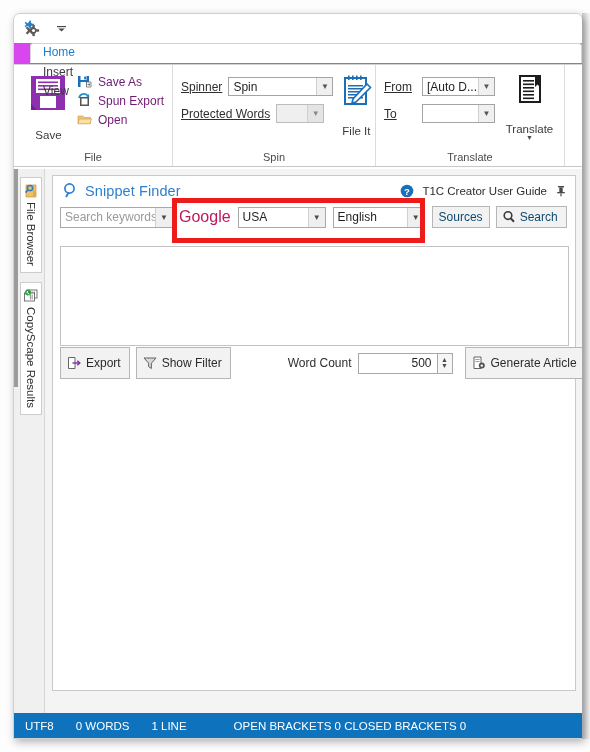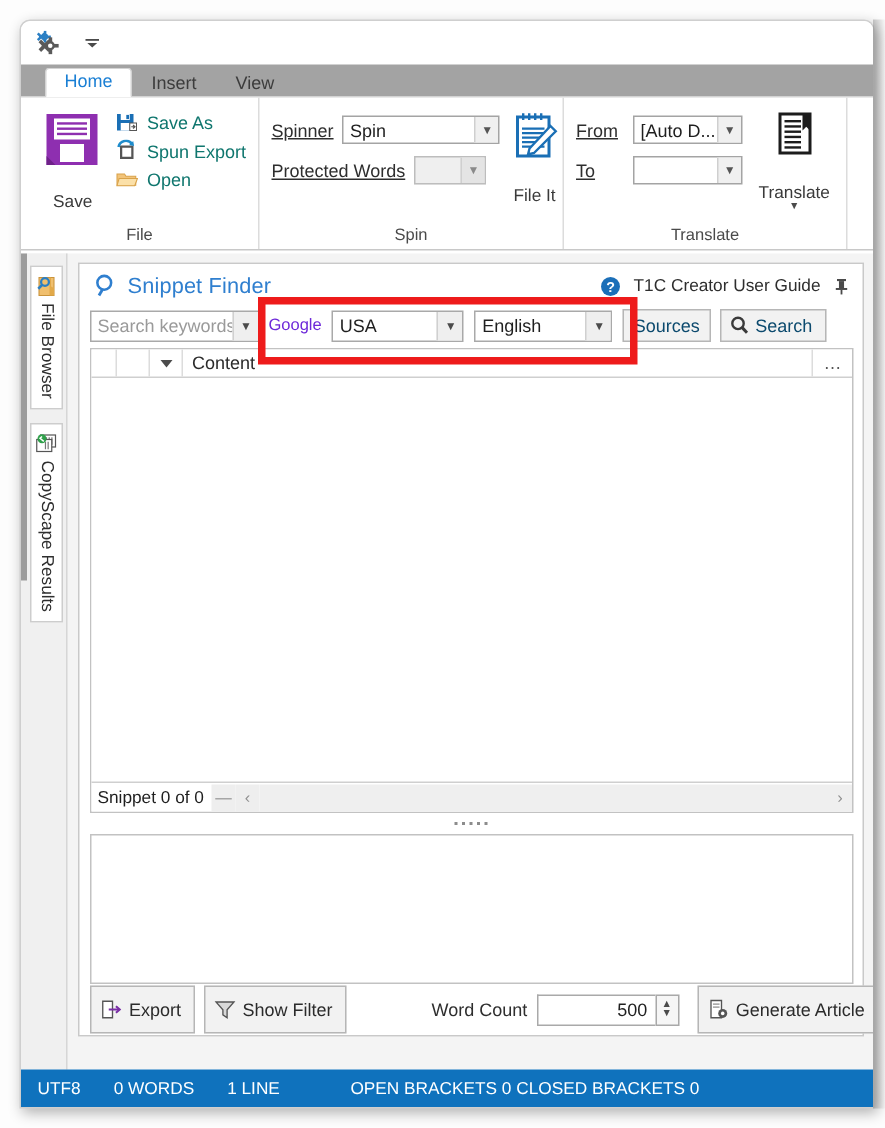--- a/index.html
+++ b/index.html
@@ -44,25 +44,25 @@
   .qat-icon { width: 20px; height: 20px; display: block; }
   .qat-caret {
     width: 13px; height: 13px;
     display: flex; align-items: center; justify-content: center;
     color: #4a4a4a; font-size: 10px; line-height: 1;
   }
 
   
   #ribbon-tabs {
     height: 22px;
-    background: #a3a3a3;
+    background: #d946ef;
     display: flex;
-    align-items: flex-end;
     padding-left: 16px;
     position: relative;
+    flex-direction: column;
   }
   #ribbon-tabs:after {
     content: ""; position: absolute; left: 0; right: 0; bottom: 0;
     height: 1px; background: #d3d3d3;
   }
   .rtab {
     font-size: 12px;
     color: #3c3c3c;
     padding: 2px 13px 3px 13px;
     position: relative;
@@ -112,21 +112,21 @@
   
   .big-btn {
     display: flex; flex-direction: column; align-items: center;
     width: 54px; padding-top: 3px;
   }
   .big-btn .lbl { font-size: 11.5px; color: #3a3a3a; margin-top: 17px; }
 
   
   .small-list { display: flex; flex-direction: column; gap: 4px; padding-top: 3px; }
   .small-btn { display: flex; align-items: center; gap: 6px; }
-  .small-btn .lbl { font-size: 12px; color: #0f766e; white-space: nowrap; }
+  .small-btn .lbl { font-size: 12px; color: #701a75; white-space: nowrap; }
 
   
   .field-rows { display: flex; flex-direction: column; gap: 8px; padding-top: 6px; }
   .field-row { display: flex; align-items: center; gap: 6px; }
   .field-label { font-size: 12px; color: #2e2e2e; white-space: nowrap; text-decoration: underline; }
   .combo {
     height: 19px;
     border: 1px solid #a4a4a4;
     background: #ffffff;
     display: flex; align-items: center;
@@ -222,21 +222,21 @@
   }
   .sb-combo .val { padding: 0 4px; flex: 1; white-space: nowrap; overflow: hidden; }
   .sb-combo .val.ph { color: #9a9a9a; }
   .sb-combo .arrow {
     width: 17px; align-self: stretch;
     background: #efefef;
     border-left: 1px solid #d0d0d0;
     display: flex; align-items: center; justify-content: center;
     color: #4b4b4b; font-size: 8px;
   }
-  .sb-label { font-size: 11px; color: #6d28d9; padding: 0 4px 0 3px; white-space: nowrap; }
+  .sb-label { font-size: 16px; color: #be185d; padding: 0 4px 0 3px; white-space: nowrap; }
   .sb-btn {
     height: 22px;
     border: 1px solid #b6b6b6;
     background: #f2f2f2;
     font-size: 12px; color: #0c4a6e;
     display: flex; align-items: center; justify-content: center;
     gap: 4px;
     padding: 0 6px;
     white-space: nowrap;
   }
@@ -666,41 +666,20 @@
           <span>
             <svg class="ico" width="14" height="14" viewBox="0 0 14 14">
               <circle cx="6" cy="5.6" r="3.8" fill="none" stroke="#3a3a3a" stroke-width="1.6"></circle>
               <line x1="8.8" y1="8.4" x2="12" y2="11.8" stroke="#3a3a3a" stroke-width="2"></line>
             </svg>
           </span>
           <span>Search</span>
         </div>
       </div>
 
-      <div id="grid-wrap">
-        <div id="grid-head">
-          <div class="gh-cell w1"></div>
-          <div class="gh-cell w2"></div>
-          <div class="gh-cell w3">
-            <svg class="ico" width="10" height="10" viewBox="0 0 10 10">
-              <path d="M1 3 L9 3 L5 8 Z" fill="#4b4b4b"></path>
-            </svg>
-          </div>
-          <div class="gh-cell content">Content</div>
-          <div class="gh-cell dots">…</div>
-        </div>
-        <div id="grid-body"></div>
-        <div id="grid-foot">
-          <span class="pg-label">Snippet 0 of 0</span>
-          <span class="pg-btn">—</span>
-          <span class="pg-btn">‹</span>
-          <span class="pg-track"></span>
-          <span class="pg-btn right">›</span>
-        </div>
-      </div>
 
       <div id="splitter">
         <span class="dot"></span>
         <span class="dot"></span>
         <span class="dot"></span>
         <span class="dot"></span>
         <span class="dot"></span>
       </div>
 
       <div id="editor"></div>

